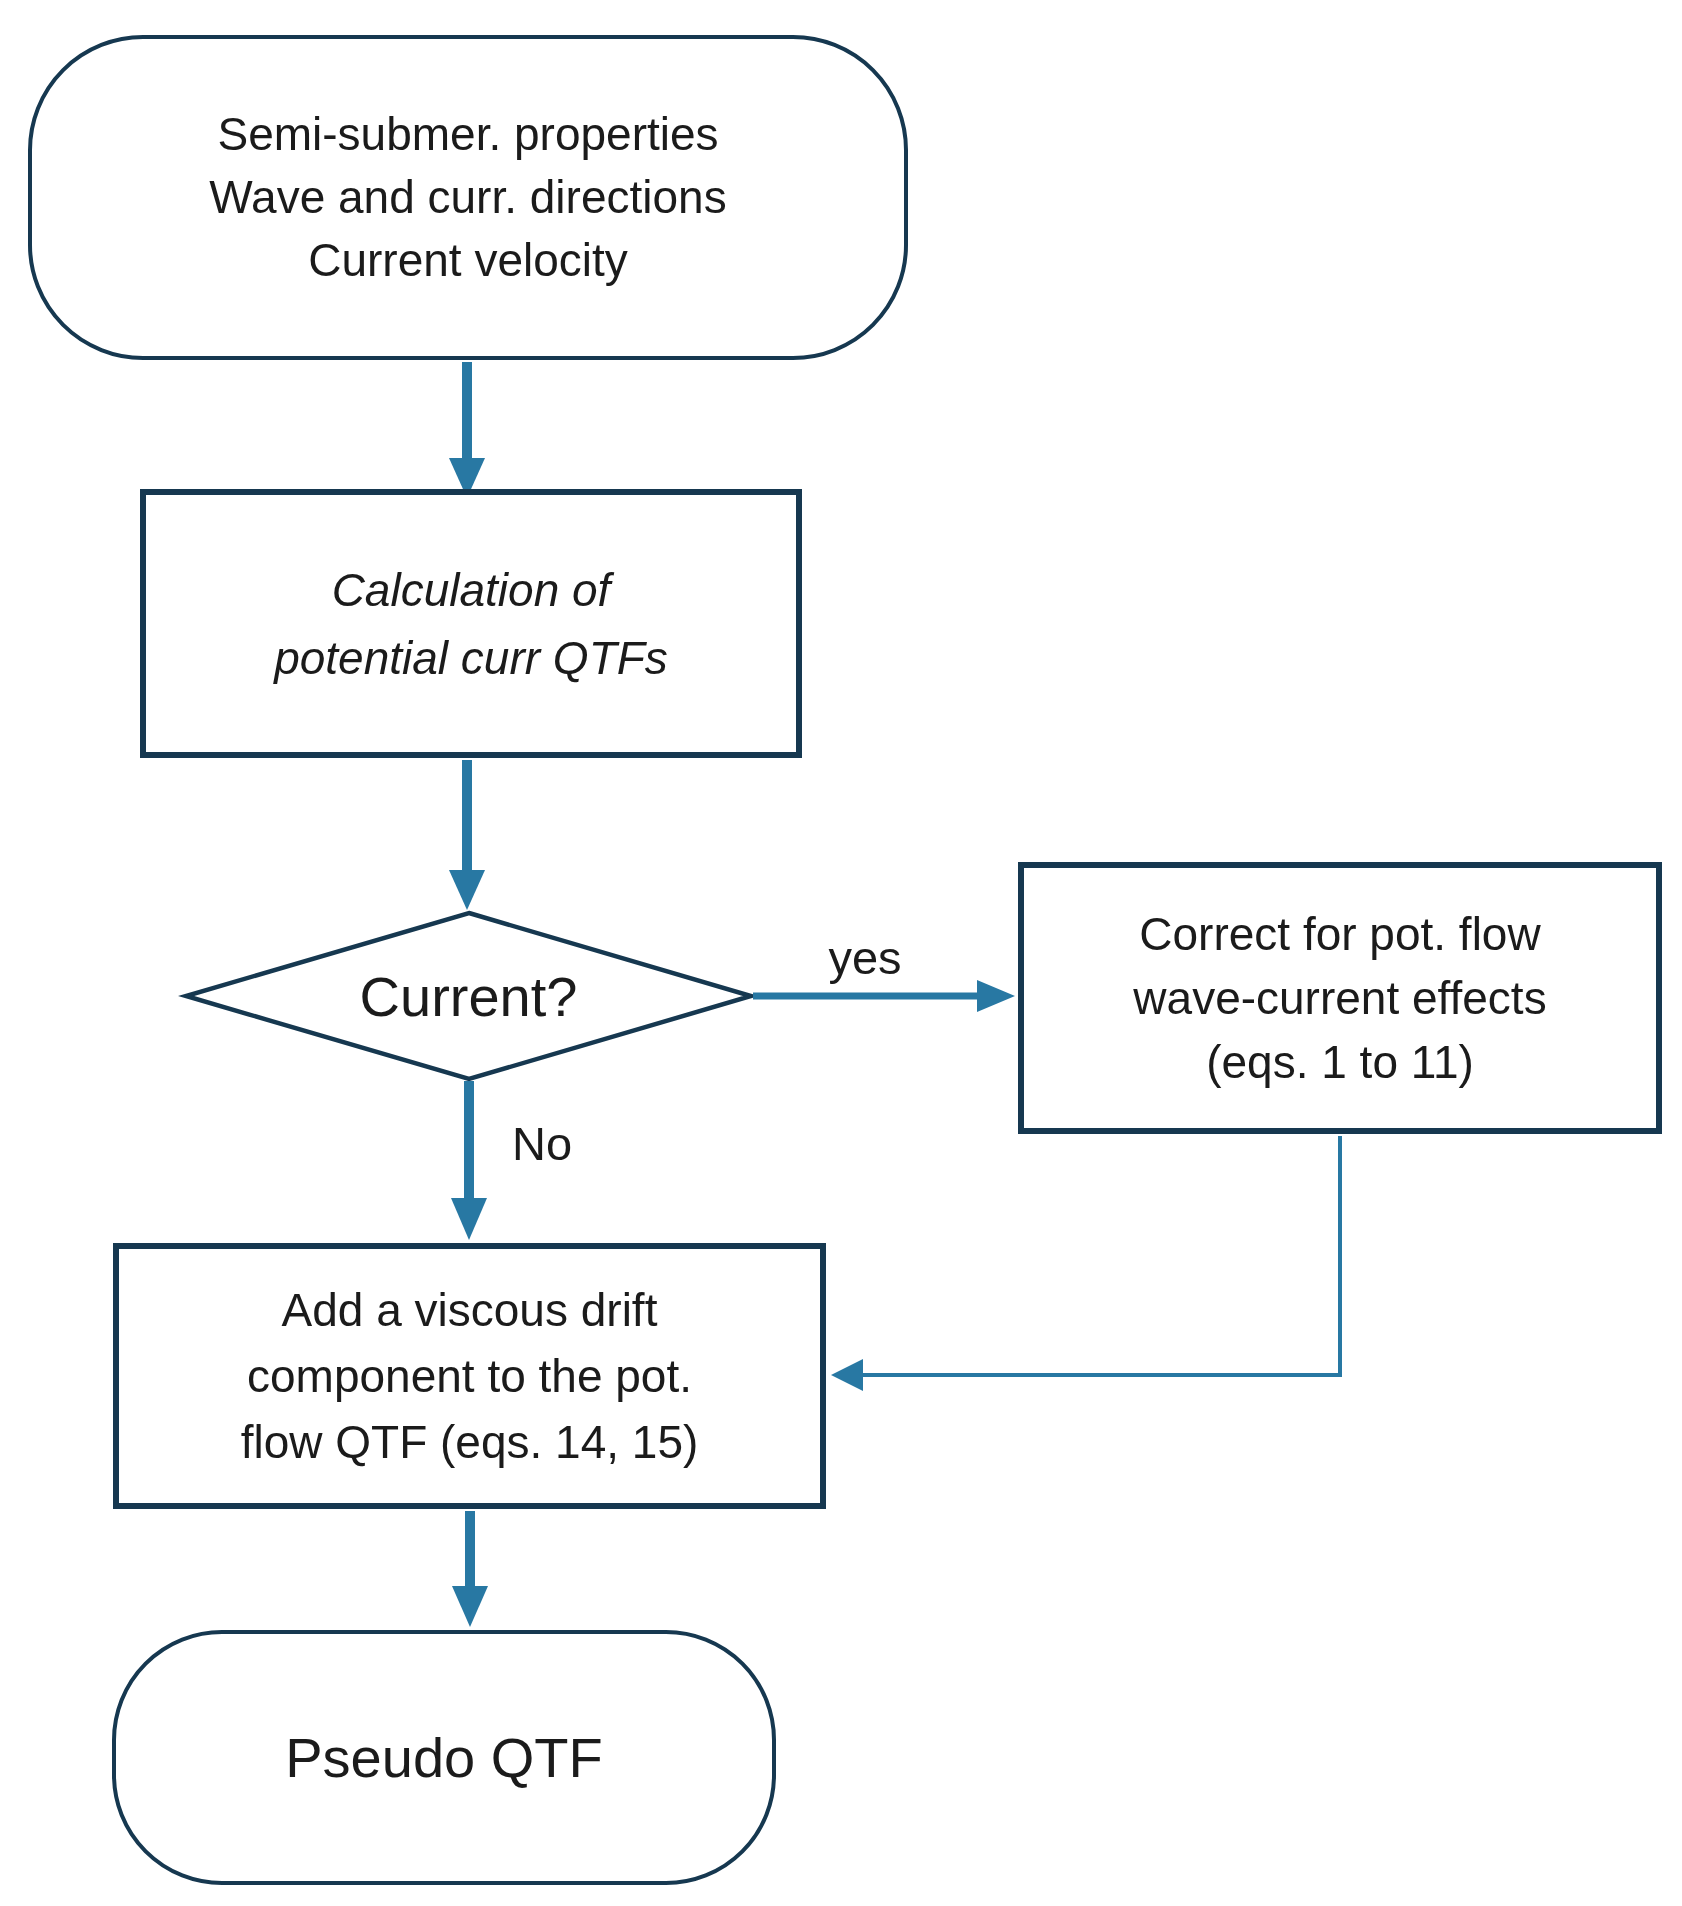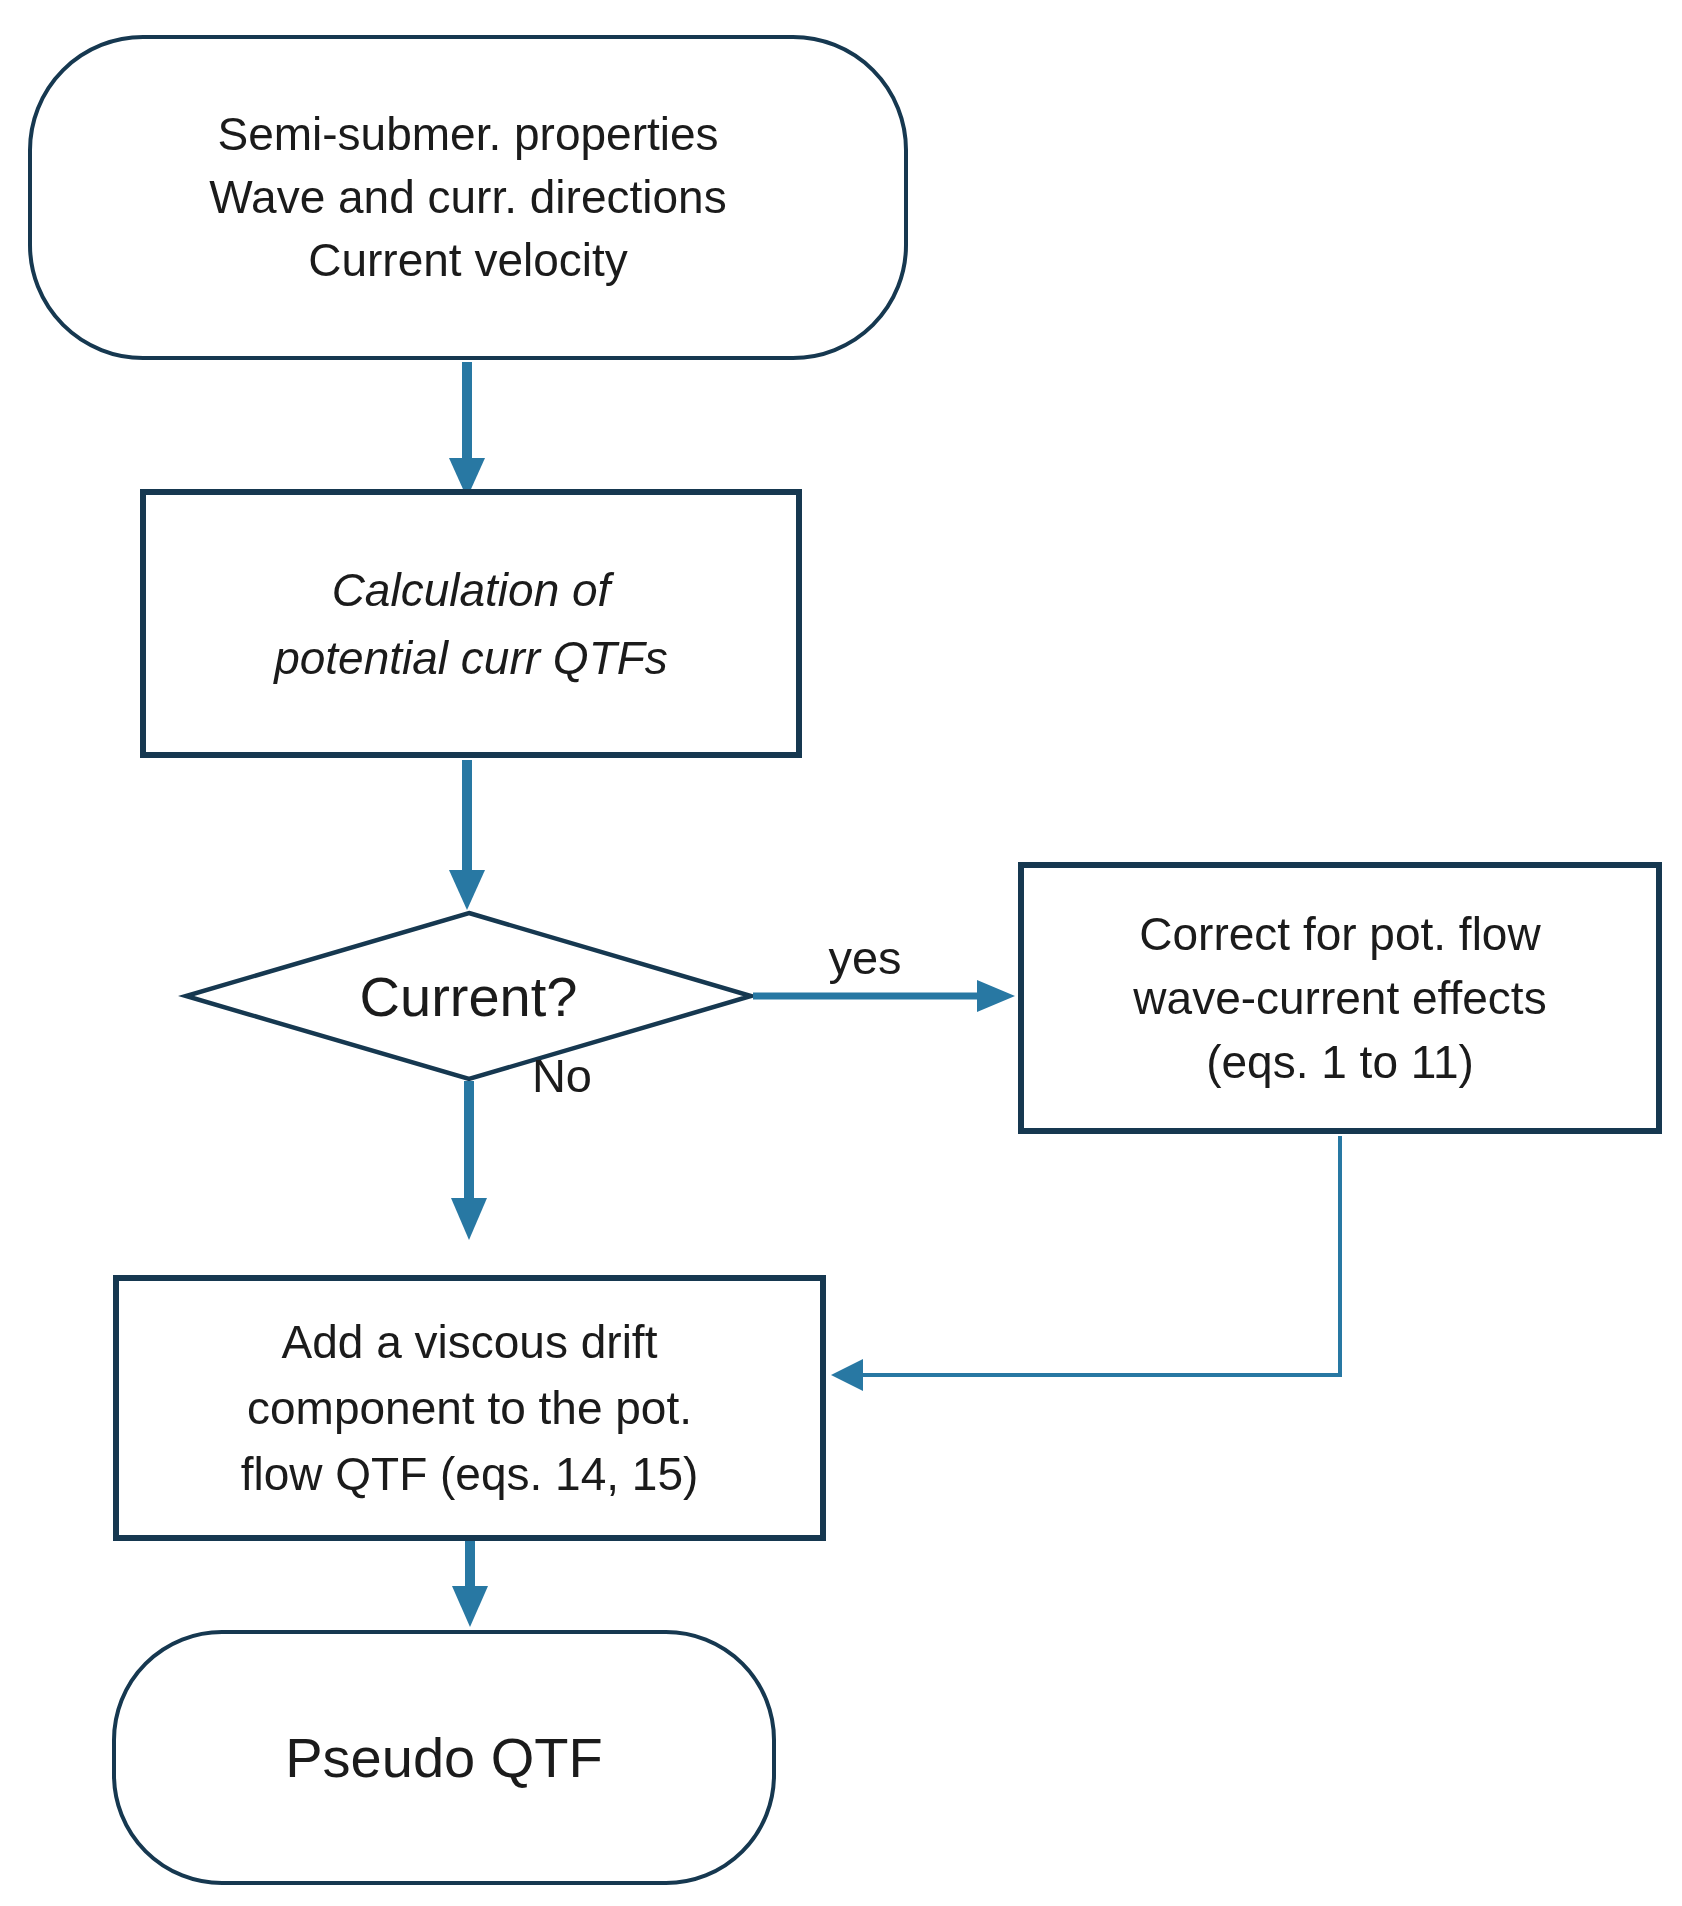--- a/index.html
+++ b/index.html
@@ -29,30 +29,30 @@
     border:6px solid var(--node-border);
     display:flex;flex-direction:column;
     align-items:center;justify-content:center;
     text-align:center;
     font-size:46px;line-height:65px;
   }
   .pill{border-width:4px;border-radius:115px;}
   .node-start{left:28px;top:35px;width:880px;height:325px;line-height:63px;align-items:center;}
   .node-calc{left:140px;top:489px;width:662px;height:269px;line-height:68px;font-style:italic;}
   .node-correct{left:1018px;top:862px;width:644px;height:272px;line-height:64px;}
-  .node-viscous{left:113px;top:1243px;width:713px;height:266px;line-height:66px;margin-top:32px;}
+  .node-viscous{left:113px;top:1243px;width:713px;height:266px;line-height:66px;}
   .node-end{left:112px;top:1630px;width:664px;height:255px;border-radius:110px;font-size:56px;}
   .decision-text{
     position:absolute;left:186px;top:913px;width:565px;height:166px;
     display:flex;align-items:center;justify-content:center;
     font-size:56px;
   }
   .edge-label{position:absolute;font-size:47px;}
   .edge-label-yes{left:810px;top:930px;width:110px;text-align:center;}
-  .edge-label-no{left:492px;top:1048px;width:100px;text-align:right;}
+  .edge-label-no{left:492px;top:1116px;width:100px;text-align:center;}
 </style>
 </head>
 <body>
 
 <div class="canvas">
 
   <svg class="connectors" width="1682" height="1906" viewBox="0 0 1682 1906">
 
     <g>
       <line class="shaft" x1="467" y1="362" x2="467" y2="462" stroke-width="10"></line>

